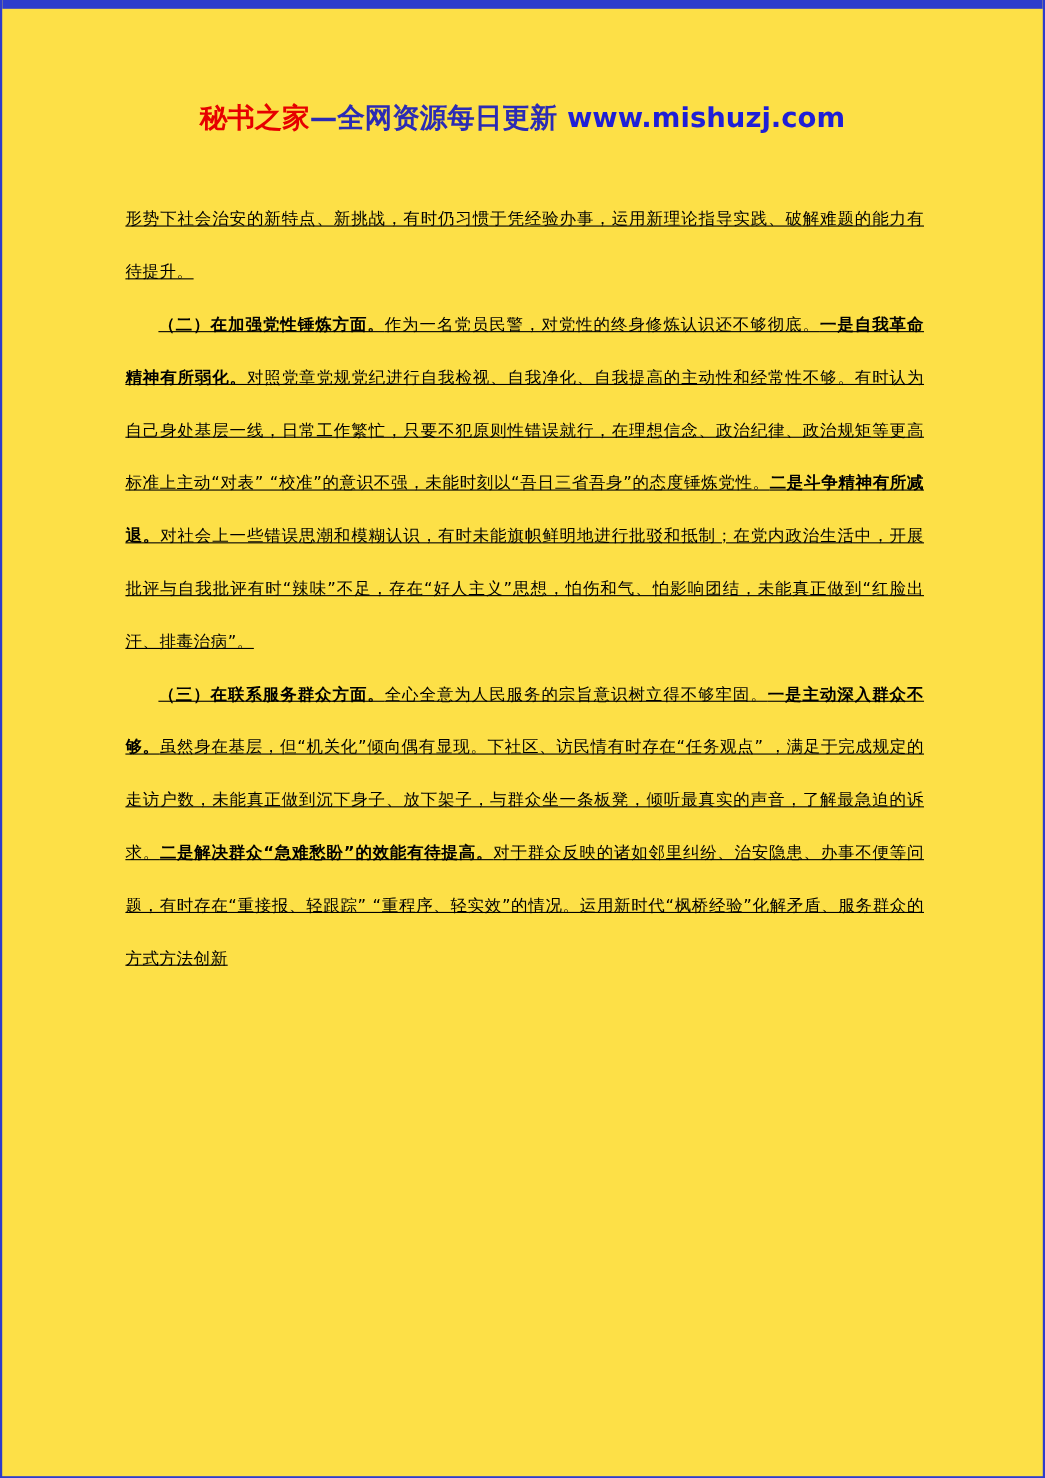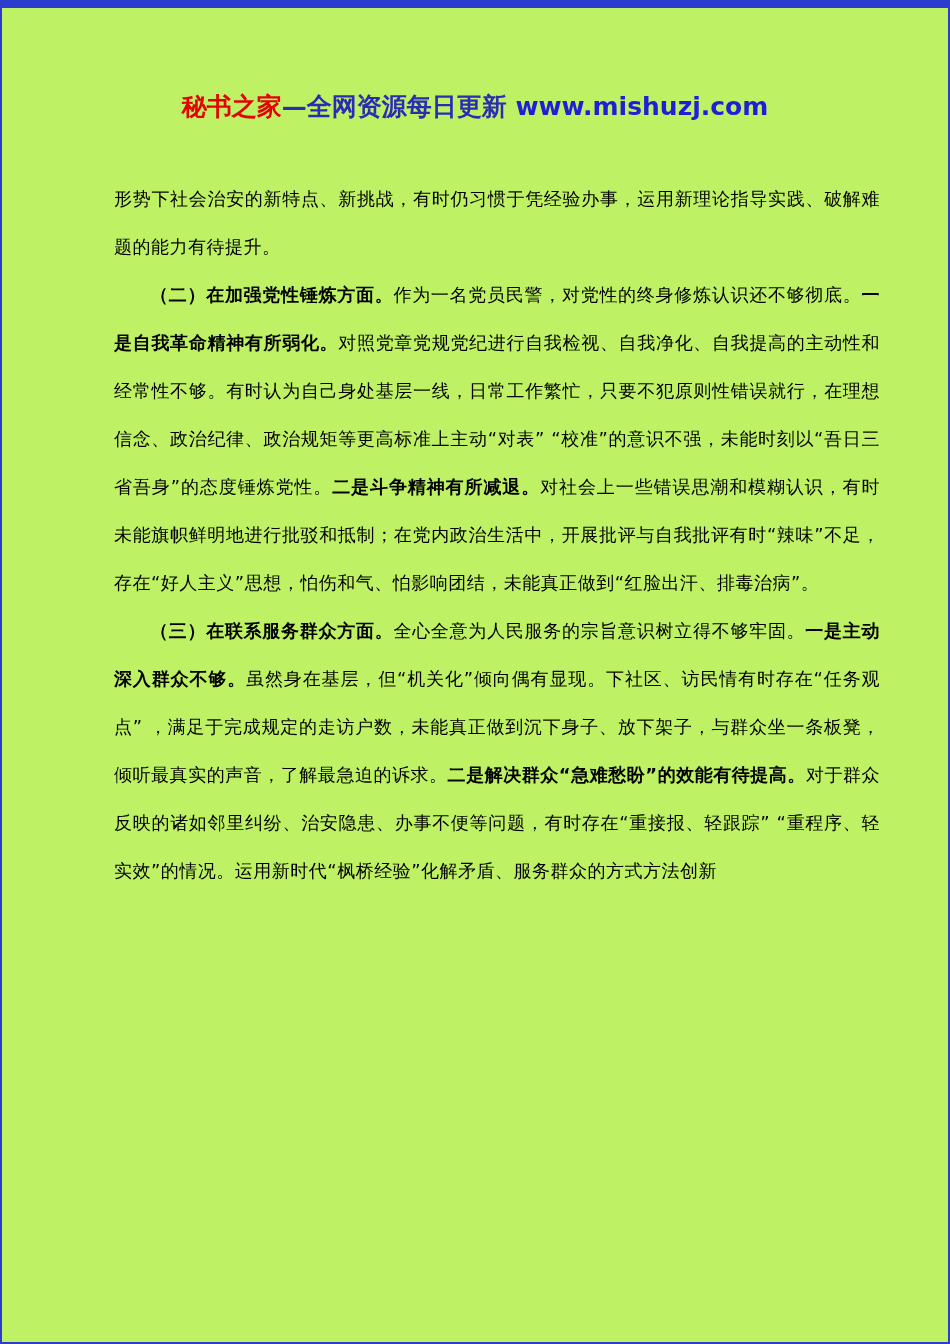--- a/index.html
+++ b/index.html
@@ -5,21 +5,21 @@
   html, body {
     margin: 0;
     padding: 0;
     background: #ffffff;
   }
   .page {
     width: 950px;
     height: 1344px;
     box-sizing: border-box;
     position: relative;
-    background: #bef264;
+    background: #fde047;
     border-left: 2px solid #2d3ccc;
     border-right: 2px solid #2d3ccc;
     border-bottom: 2px solid #2d3ccc;
     font-family: "DejaVu Sans", sans-serif;
     overflow: hidden;
   }
   .top-bar {
     width: 100%;
     height: 8px;
     background: #2d3ccc;
@@ -28,26 +28,27 @@
     margin-top: 82px;
     text-align: center;
     font-size: 25px;
     font-weight: bold;
     white-space: nowrap;
   }
   .site-name { color: #e60000; }
   .tagline   { color: #2b2bb4; }
   .url       { color: #1f1fd6; text-decoration: none; cursor: pointer; }
   .doc-body {
-    margin: 52px 68px 0 112px;
-    font-size: 18px;
+    margin: 52px 108px 0 112px;
+    font-size: 15px;
     line-height: 48px;
     color: #000000;
     text-align: justify;
     letter-spacing: 0.5px;
+    text-decoration: underline;
   }
   .para { margin: 0; }
   .para.indent { text-indent: 2em; }
   .run-bold { font-weight: bold; }
 </style>
 </head>
 <body>
 
 <div class="page">
   <div class="top-bar"></div>

